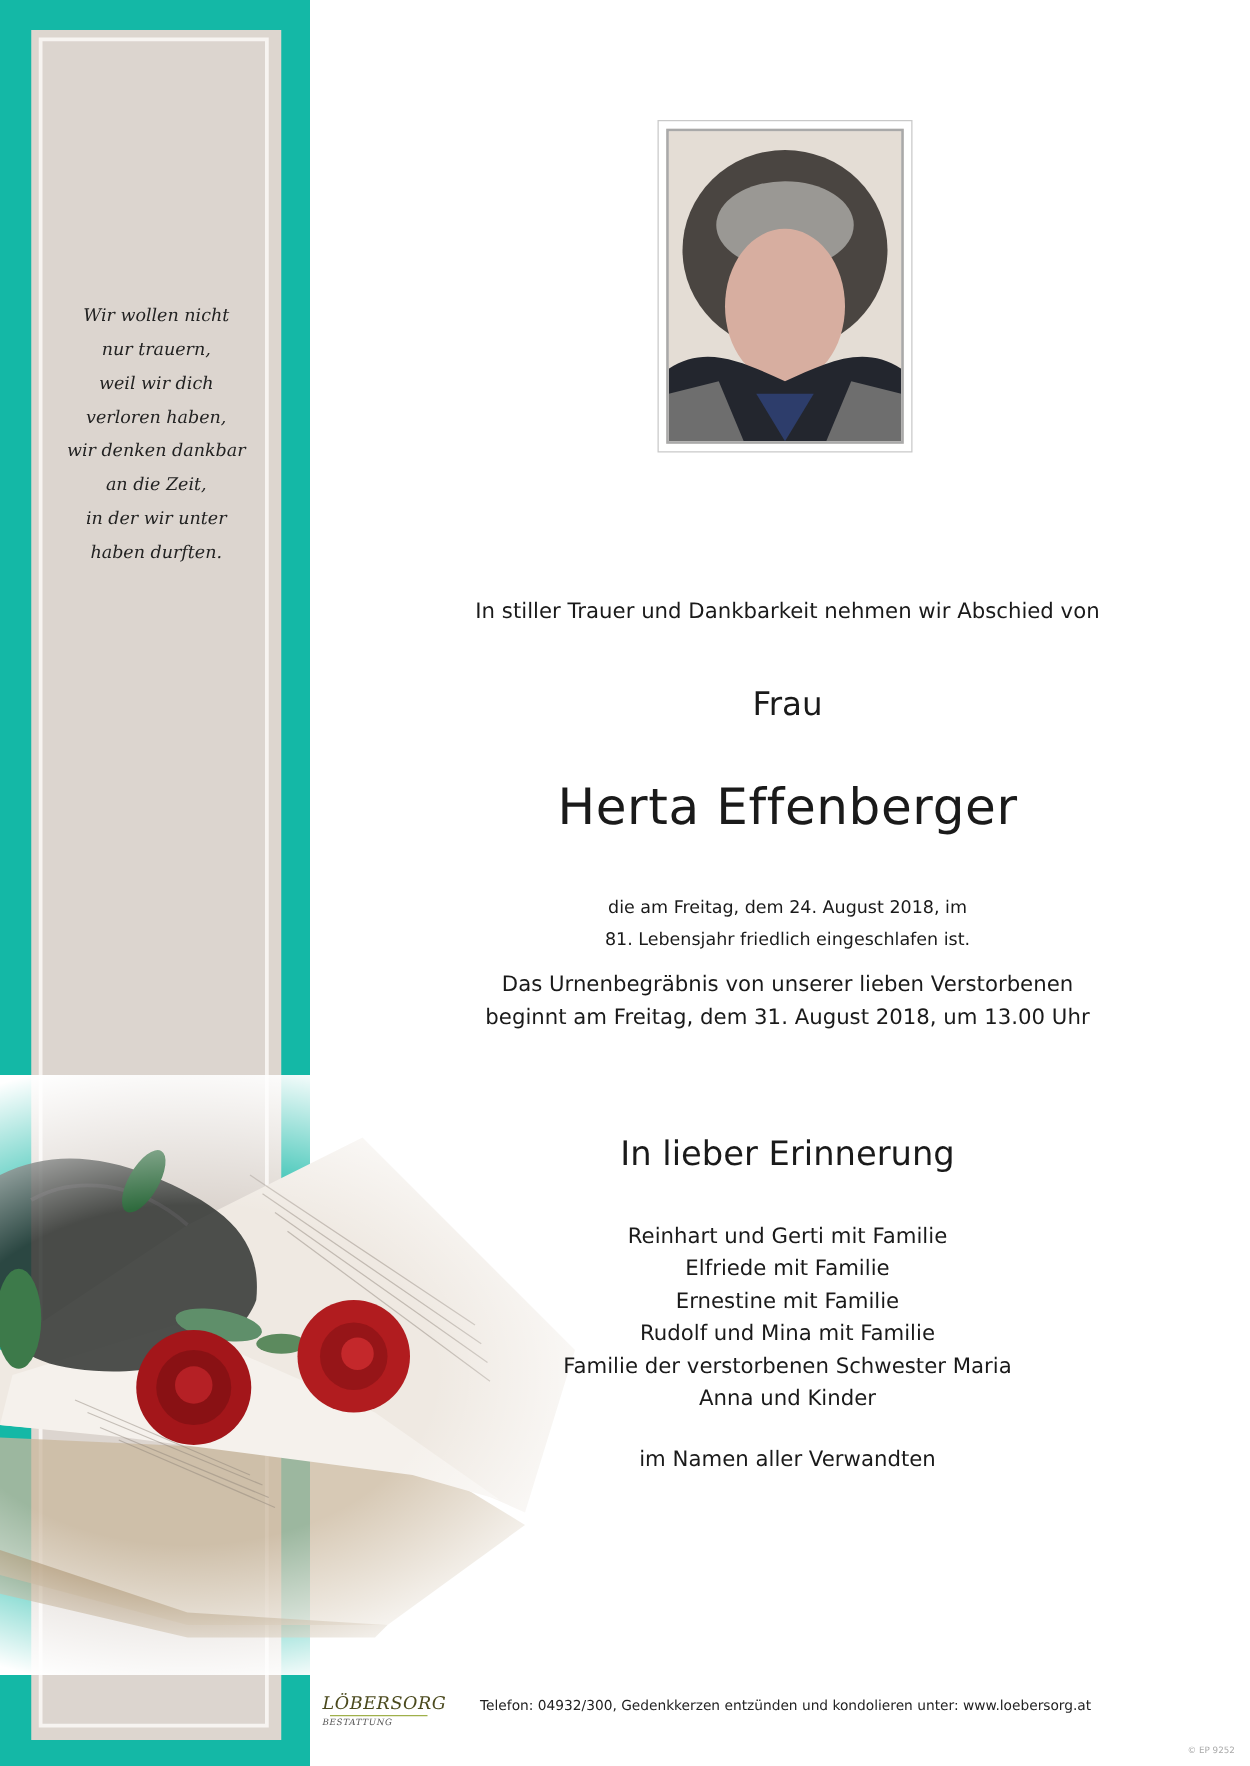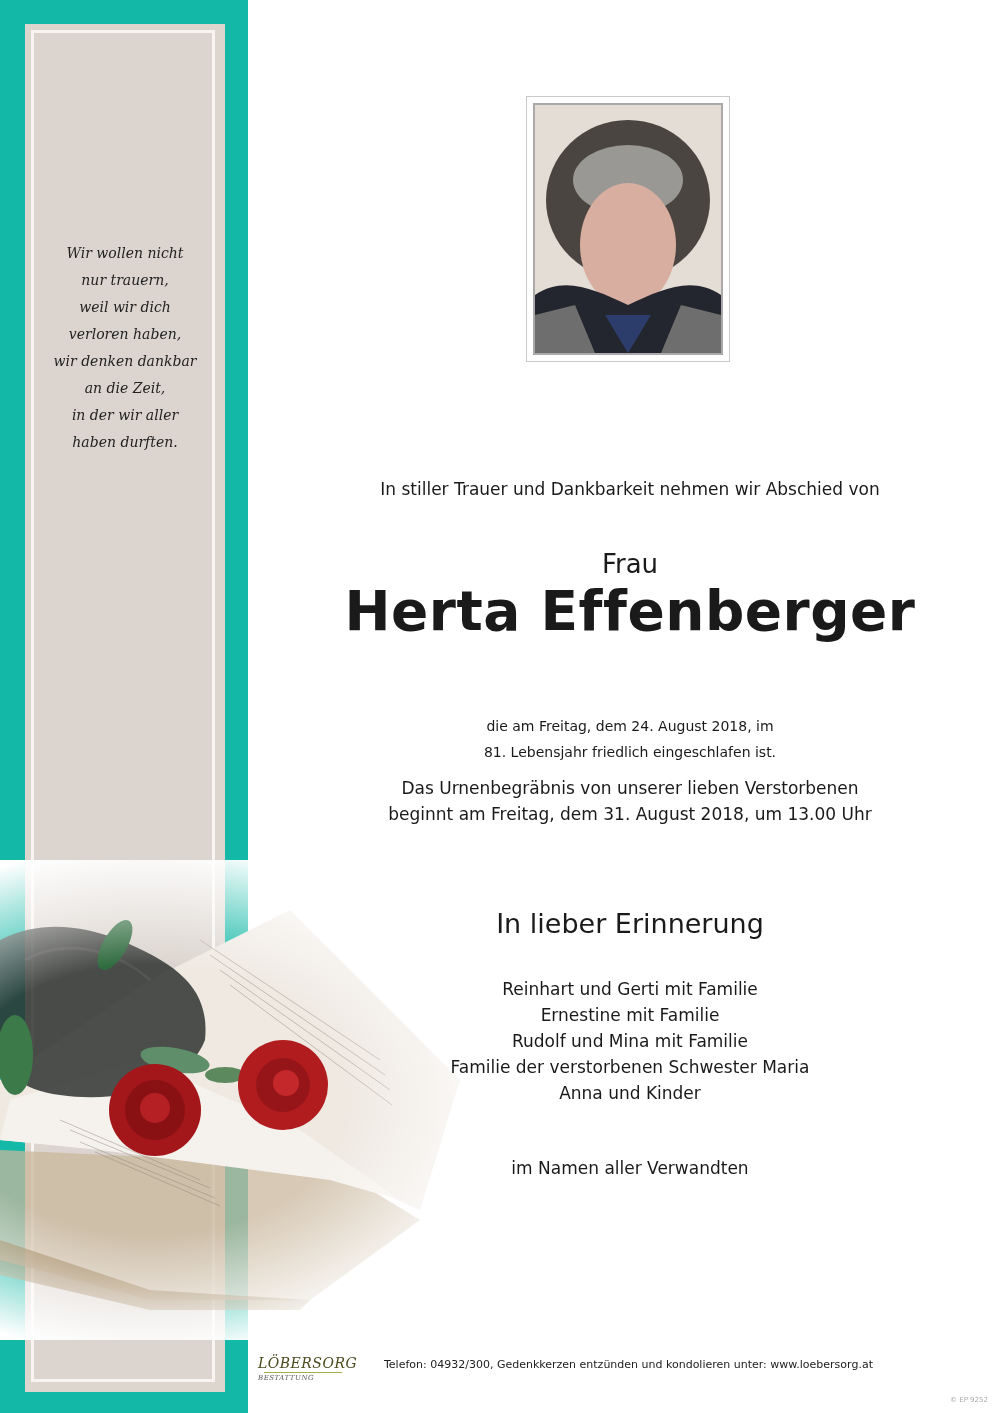--- a/index.html
+++ b/index.html
@@ -19,21 +19,21 @@
           background:radial-gradient(ellipse at 30% 50%, rgba(255,255,255,0) 40%, #fff 75%); pointer-events:none; }
 
   .photo-frame { position:absolute; left:526px; top:96px; width:204px; height:266px; background:#fff;
                  border:1px solid #c9c9c9; box-sizing:border-box; }
   .photo { position:absolute; left:6px; top:6px; width:190px; height:252px; border:2px solid #a9a9a9; box-sizing:border-box;
            background:#e4dfda; overflow:hidden; }
 
   .center { position:absolute; left:300px; width:660px; text-align:center;margin-top:31px; }
   .intro { top:448px; font-size:17px; }
   .salutation { top:518px; font-size:26px; }
-  .name { top:548px; font-size:55px; letter-spacing:0.5px;font-weight:bold; }
+  .name { top:592px; font-size:40px; letter-spacing:0.5px; }
   .para1 { top:682px; font-size:14px; line-height:26px; }
   .para2 { top:744px; font-size:17px; line-height:26px; }
   .memory { top:877px; font-size:27px; }
   .mourners { top:945px; font-size:17px; line-height:26px; }
   .closing { top:1127px; font-size:17px; }
 
   .logo { position:absolute; left:258px; top:1355px; width:90px; text-align:left;font-style:italic; }
   .logo-name { font-family:"DejaVu Serif", serif; font-size:14px; color:#4b4a1e; letter-spacing:0.5px; }
   .logo-line { height:1px; background:#9fb04a; margin:1px 6px; }
   .logo-sub { font-family:"DejaVu Serif", serif; font-size:7px; color:#555; letter-spacing:0.5px; }
@@ -46,21 +46,21 @@
 <div class="strip">
   <div class="frame-outer"></div>
   <div class="frame-line"></div>
   <div class="poem">
     <div>Wir wollen nicht</div>
     <div>nur trauern,</div>
     <div>weil wir dich</div>
     <div>verloren haben,</div>
     <div>wir denken dankbar</div>
     <div>an die Zeit,</div>
-    <div>in der wir aller</div>
+    <div>in der wir unter</div>
     <div>haben durften.</div>
   </div>
 </div>
 
 <svg class="illus" viewBox="0 0 470 450">
 
   <polygon points="0,270 330,285 420,340 310,420 150,420 0,380" fill="#c9b79c" opacity="0.75"></polygon>
   <polygon points="0,200 150,100 290,30 460,200 420,330 330,290 0,260" fill="#efe9e2"></polygon>
   <polygon points="10,220 140,180 300,250 400,320 330,300 100,270 0,260" fill="#f5f1ec"></polygon>
   <g stroke="#8c8278" stroke-width="1" opacity="0.45">
@@ -118,20 +118,21 @@
 
 <div class="center para2">
   <div>Das Urnenbegräbnis von unserer lieben Verstorbenen</div>
   <div>beginnt am Freitag, dem 31. August 2018, um 13.00 Uhr</div>
 </div>
 
 <div class="center memory">In lieber Erinnerung</div>
 
 <div class="center mourners">
   <div>Reinhart und Gerti mit Familie</div>
+  <div>Elfriede mit Familie</div>
   <div>Ernestine mit Familie</div>
   <div>Rudolf und Mina mit Familie</div>
   <div>Familie der verstorbenen Schwester Maria</div>
   <div>Anna und Kinder</div>
 </div>
 
 <div class="center closing">im Namen aller Verwandten</div>
 
 <div class="logo">
   <div class="logo-name">LÖBERSORG</div>

